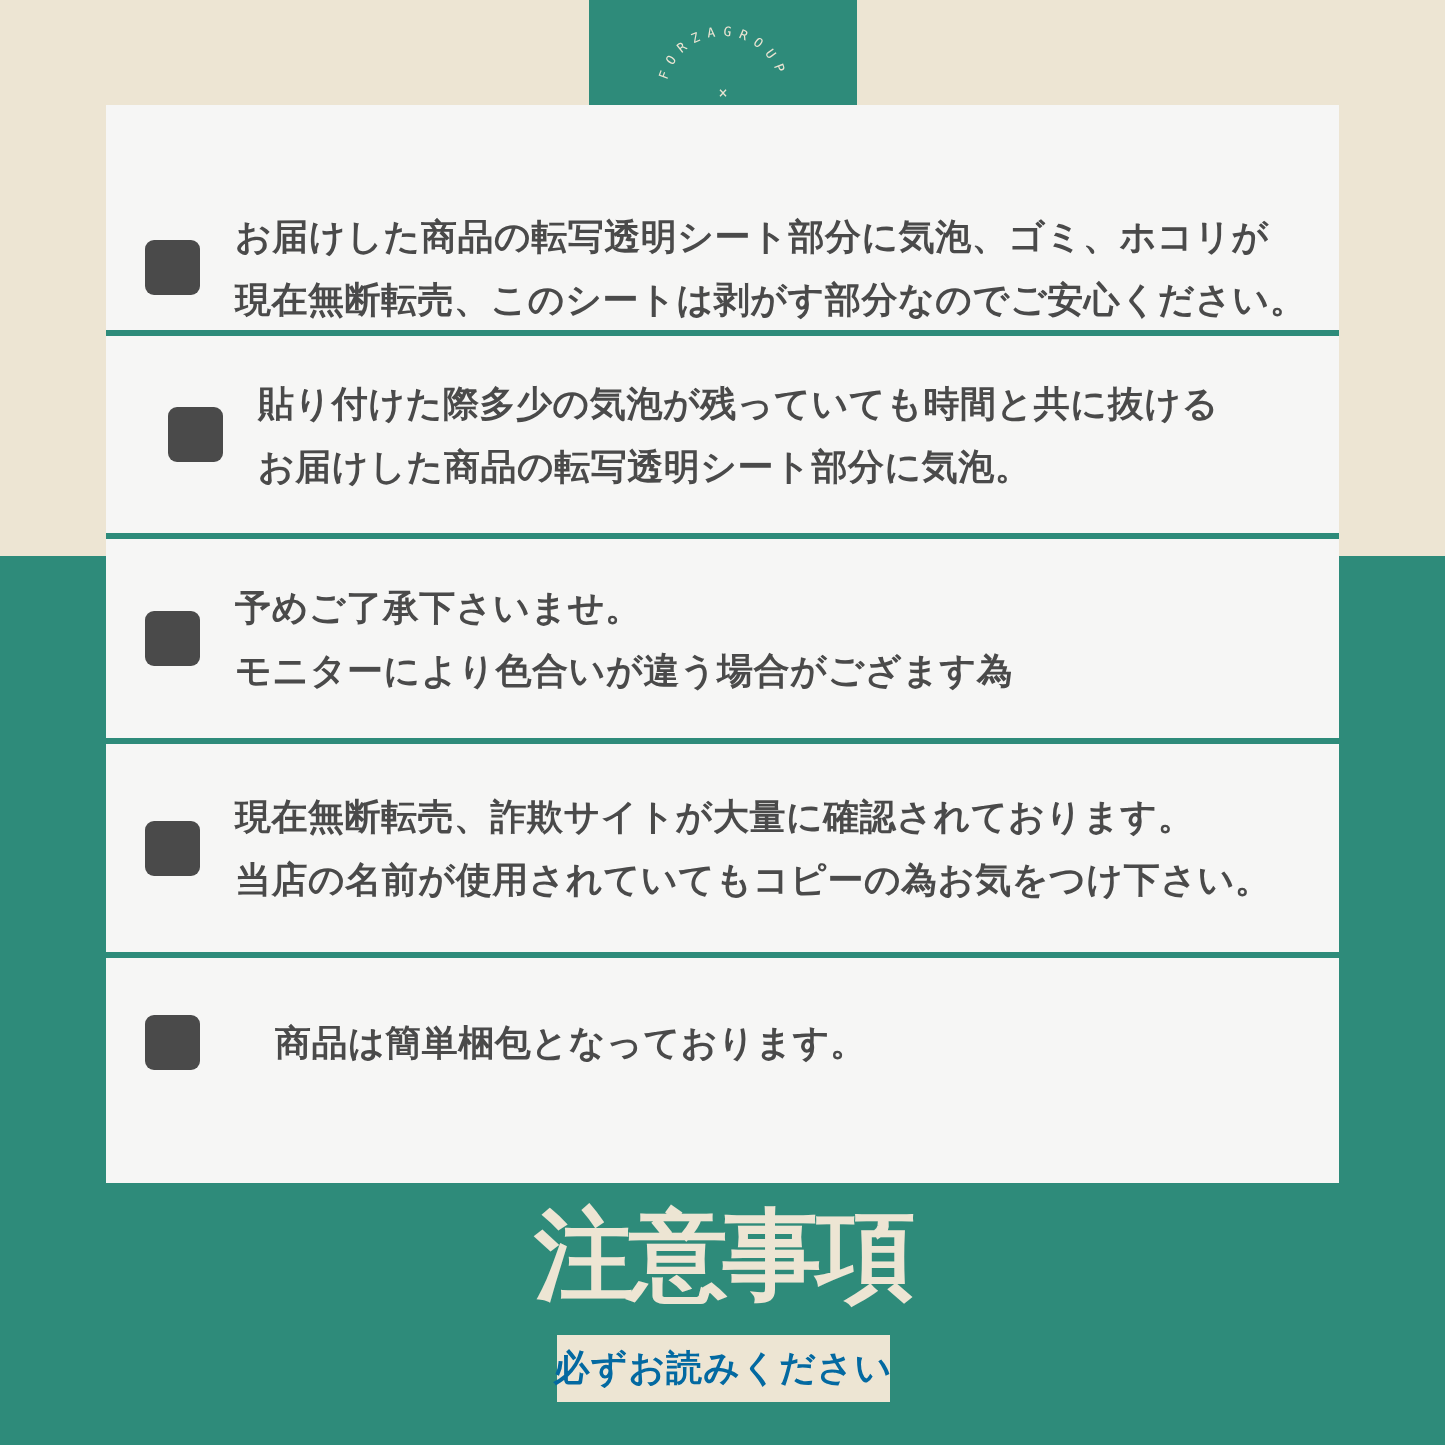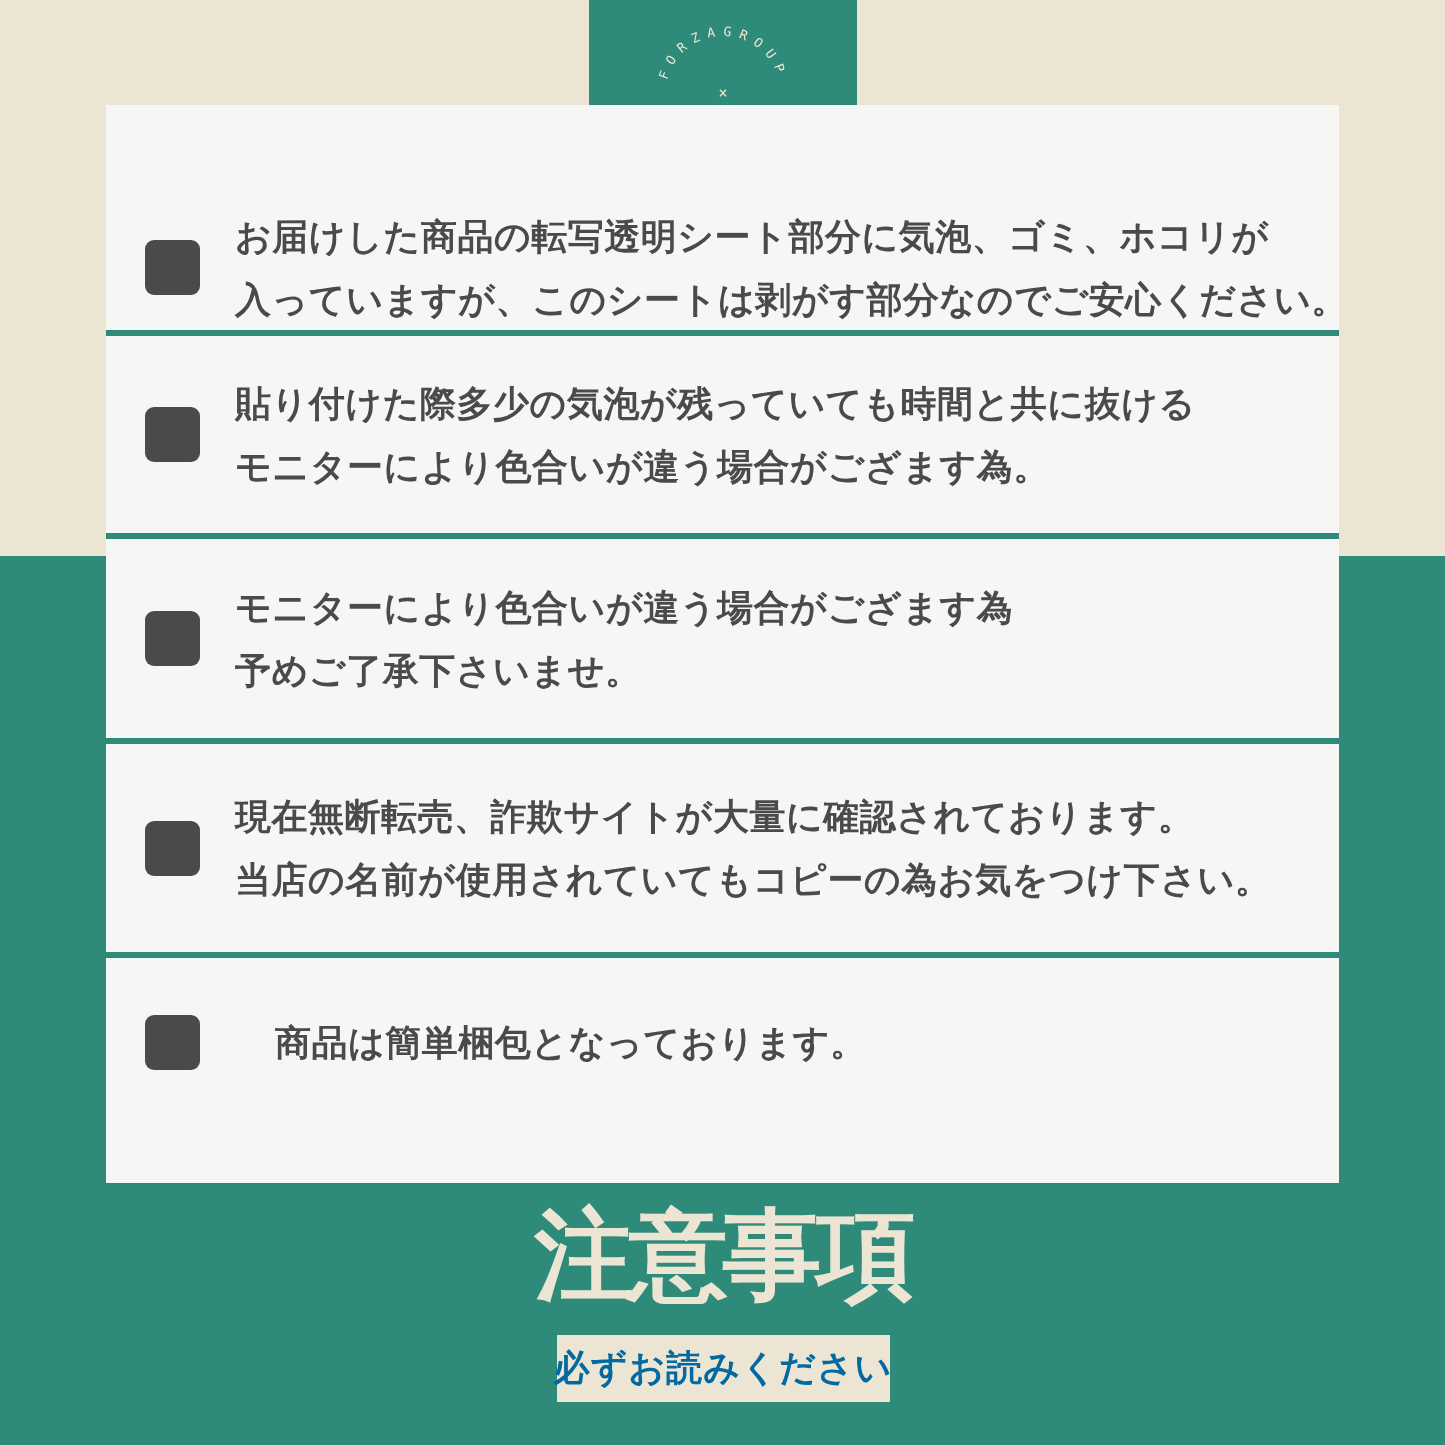--- a/index.html
+++ b/index.html
@@ -45,21 +45,21 @@
     width: 1233px; height: 1078px;
     background: #f6f6f5;
     display: flex; flex-direction: column;
   }
   .sec {
     display: flex; align-items: center;
     padding-left: 39px;
     box-sizing: border-box;
   }
   .sec-1 { height: 225px; padding-top: 100px; }
-  .sec-2 { height: 197px; }
+  .sec-2 { height: 197px; margin-left: 23px; }
   .sec-3 { height: 199px; }
   .sec-4 { height: 208px; }
   .sec-5 { height: 169px; gap: 40px; }
   .divider { height: 6px; background: #2e8b7a; flex: none; }
   .checkbox {
     flex: none;
     width: 55px; height: 55px;
     border-radius: 9px;
     background: #4a4a4a;
     margin-right: 35px;
@@ -112,39 +112,39 @@
       <text class="x-mark" x="134" y="93" text-anchor="middle" dominant-baseline="central">×</text>
     </svg>
   </div>
 
   <div class="panel">
 
     <div class="sec sec-1">
       <div class="checkbox"></div>
       <div class="notice-text">
         <div>お届けした商品の転写透明シート部分に気泡、ゴミ、ホコリが</div>
-        <div>入っていますが、このシートは剥がす部分なのでご安心ください。</div>
+        <div>現在無断転売、このシートは剥がす部分なのでご安心ください。</div>
       </div>
     </div>
     <div class="divider"></div>
 
     <div class="sec sec-2">
       <div class="checkbox"></div>
       <div class="notice-text">
         <div>貼り付けた際多少の気泡が残っていても時間と共に抜ける</div>
-        <div>モニターにより色合いが違う場合がござます為。</div>
+        <div>お届けした商品の転写透明シート部分に気泡。</div>
       </div>
     </div>
     <div class="divider"></div>
 
     <div class="sec sec-3">
       <div class="checkbox"></div>
       <div class="notice-text">
+        <div>予めご了承下さいませ。</div>
         <div>モニターにより色合いが違う場合がござます為</div>
-        <div>予めご了承下さいませ。</div>
       </div>
     </div>
     <div class="divider"></div>
 
     <div class="sec sec-4">
       <div class="checkbox"></div>
       <div class="notice-text">
         <div>現在無断転売、詐欺サイトが大量に確認されております。</div>
         <div>当店の名前が使用されていてもコピーの為お気をつけ下さい。</div>
       </div>

